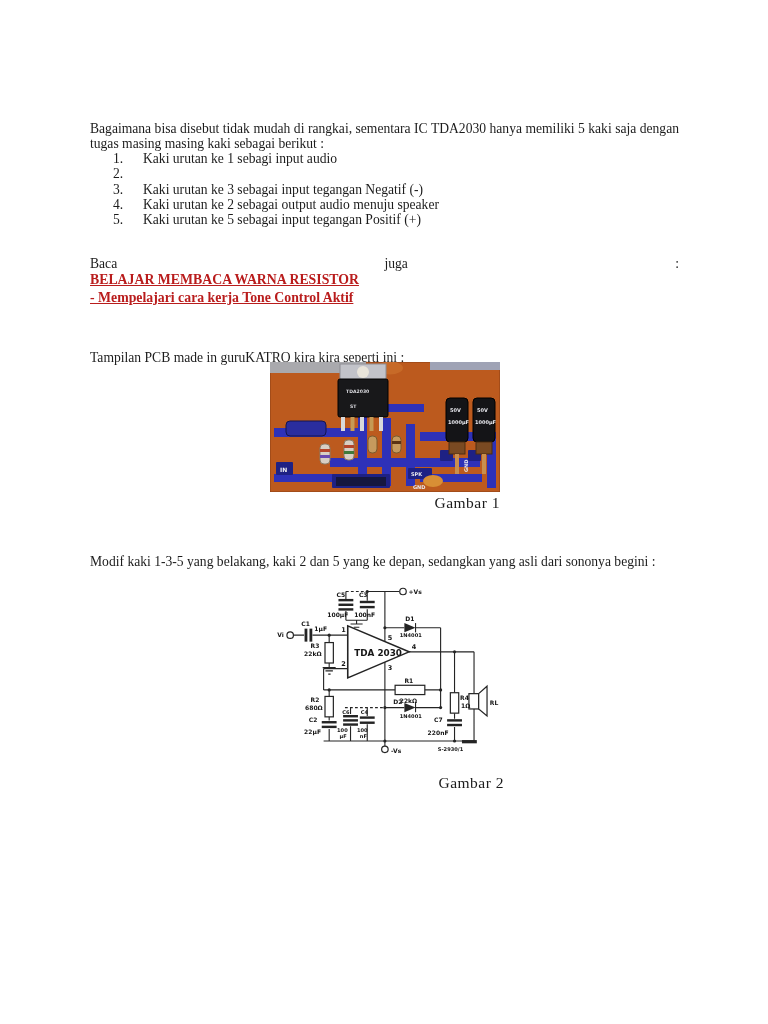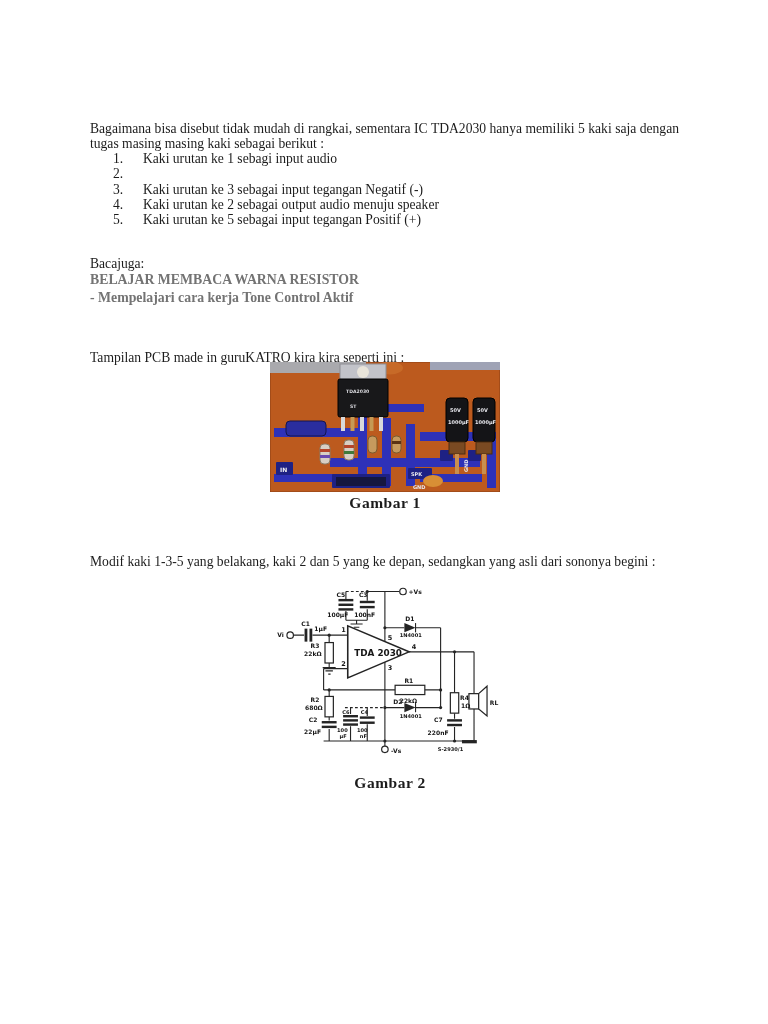--- a/index.html
+++ b/index.html
@@ -2,25 +2,25 @@
 <html><head>
 <meta charset="utf-8">
 <style>
   html,body{margin:0;padding:0;background:#ffffff;}
   #page{position:relative;width:768px;height:1024px;background:#ffffff;overflow:hidden;
         font-family:"Liberation Serif",serif;color:#1c1c1c;}
   .para{position:absolute;left:90px;width:589px;font-size:13.6px;line-height:15.4px;text-align:justify;}
   .list{position:absolute;left:90px;width:589px;font-size:13.6px;line-height:15.3px;}
   .list-row{display:flex;}
   .list-num{flex:0 0 30px;margin-left:23px;}
-  .baca-line{position:absolute;left:90px;width:589px;display:flex;justify-content:flex-start;
+  .baca-line{position:absolute;left:90px;width:589px;display:flex;justify-content:space-between;
              font-size:13.6px;}
-  .doclink{position:absolute;left:90px;color:#737373;font-weight:bold;
+  .doclink{position:absolute;left:90px;color:#b91c1c;font-weight:bold;text-decoration:underline;
            font-size:13.8px;cursor:pointer;}
-  .caption{position:absolute;font-weight:bold;font-size:15.5px;text-align:center;letter-spacing:.5px;}
+  .caption{position:absolute;font-weight:normal;font-size:15.5px;text-align:right;letter-spacing:.5px;}
   .fig{position:absolute;}
   
   .sl{font:700 6.5px "DejaVu Sans",sans-serif;fill:#161616;}
   .sl2{font:700 5.5px "DejaVu Sans",sans-serif;fill:#161616;}
   .spin{font:700 7px "DejaVu Sans",sans-serif;fill:#161616;}
   .sic{font:700 9.5px "DejaVu Sans",sans-serif;fill:#161616;}
   .wire{stroke:#242424;stroke-width:1.2;fill:none;}
   .wire-d{stroke:#242424;stroke-width:1.2;fill:none;stroke-dasharray:3 2.4;}
   .comp{stroke:#242424;stroke-width:1.3;fill:#ffffff;}
   .bar{fill:#242424;}

